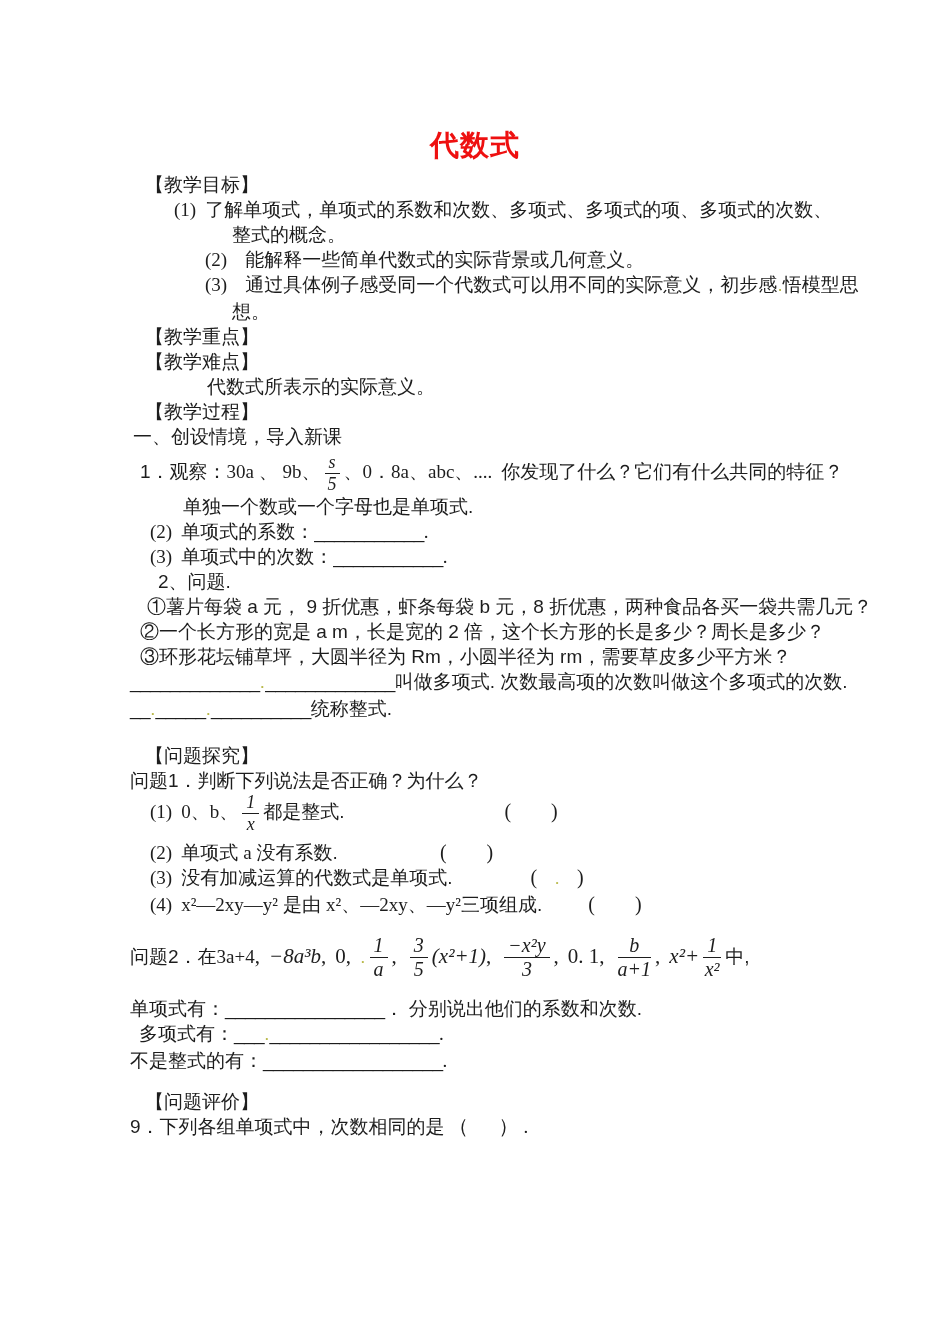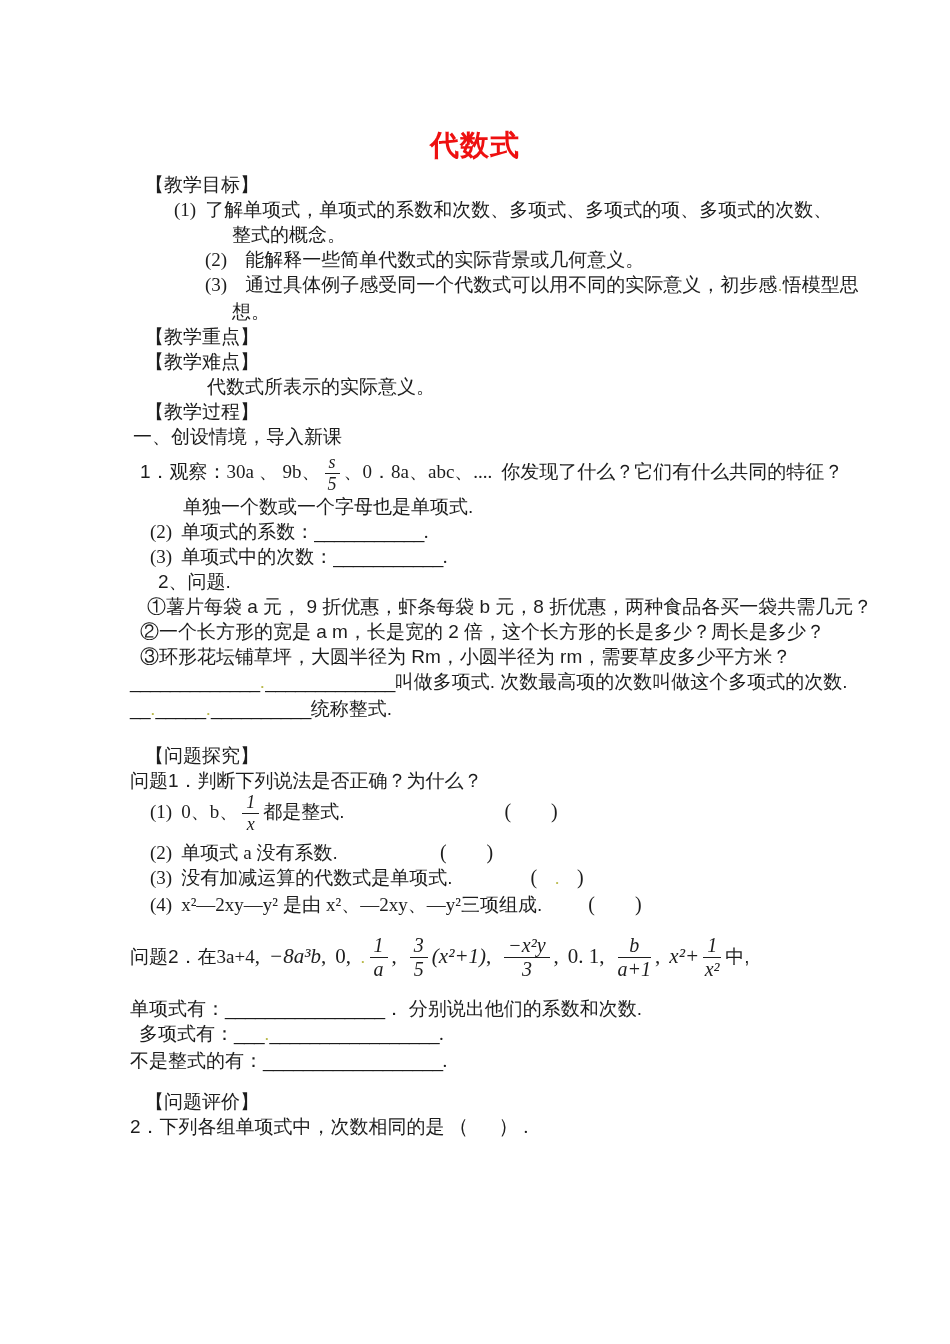--- a/index.html
+++ b/index.html
@@ -97,15 +97,15 @@
 
   <div class="line eqline bigmath" style="margin-left:30px;margin-top:10px;line-height:58px">
     <span style="font-size:19px">问题2．在</span><span class="m" style="font-size:19px">3a+4</span><span class="m">,</span><span class="sp"></span><span class="mi">−8a³b</span><span class="m">,</span><span class="sp"></span><span class="m">0</span><span class="m">,</span><span class="sp"></span><span class="stray">.</span><span class="frac"><span class="fnum">1</span><span class="fden">a</span></span><span class="m">,</span><span class="sp"></span><span class="frac"><span class="fnum">3</span><span class="fden">5</span></span><span class="mi">(x²+1)</span><span class="m">,</span><span class="sp"></span><span class="frac"><span class="fnum">−x²y</span><span class="fden">3</span></span><span class="m">,</span><span class="sp"></span><span class="m">0. 1</span><span class="m">,</span><span class="sp"></span><span class="frac"><span class="fnum">b</span><span class="fden">a+1</span></span><span class="m">,</span><span class="sp"></span><span class="mi">x²+</span><span class="frac"><span class="fnum">1</span><span class="fden">x²</span></span><span style="font-size:19px">中,</span>
   </div>
 
   <div class="line" style="margin-left:30px;margin-top:8px"><span>单项式有：</span><span class="blank">________________</span><span>． 分别说出他们的系数和次数.</span></div>
   <div class="line" style="margin-left:39px"><span>多项式有：</span><span class="blank">___</span><span class="stray">.</span><span class="blank">_________________</span><span class="m">.</span></div>
   <div class="line" style="margin-left:30px"><span>不是整式的有：</span><span class="blank">__________________</span><span class="m">.</span></div>
 
   <div class="line" style="margin-left:45px;margin-top:16px">【问题评价】</div>
-  <div class="line" style="margin-left:30px"><span>2．下列各组单项式中，次数相同的是</span><span class="ans" style="margin-left:4px"><span>（</span><span class="gap" style="width:30px"></span><span>）</span></span><span class="sp2"></span><span class="m">.</span></div>
+  <div class="line" style="margin-left:30px"><span>9．下列各组单项式中，次数相同的是</span><span class="ans" style="margin-left:4px"><span>（</span><span class="gap" style="width:30px"></span><span>）</span></span><span class="sp2"></span><span class="m">.</span></div>
 
 </div>
 
 </body></html>

